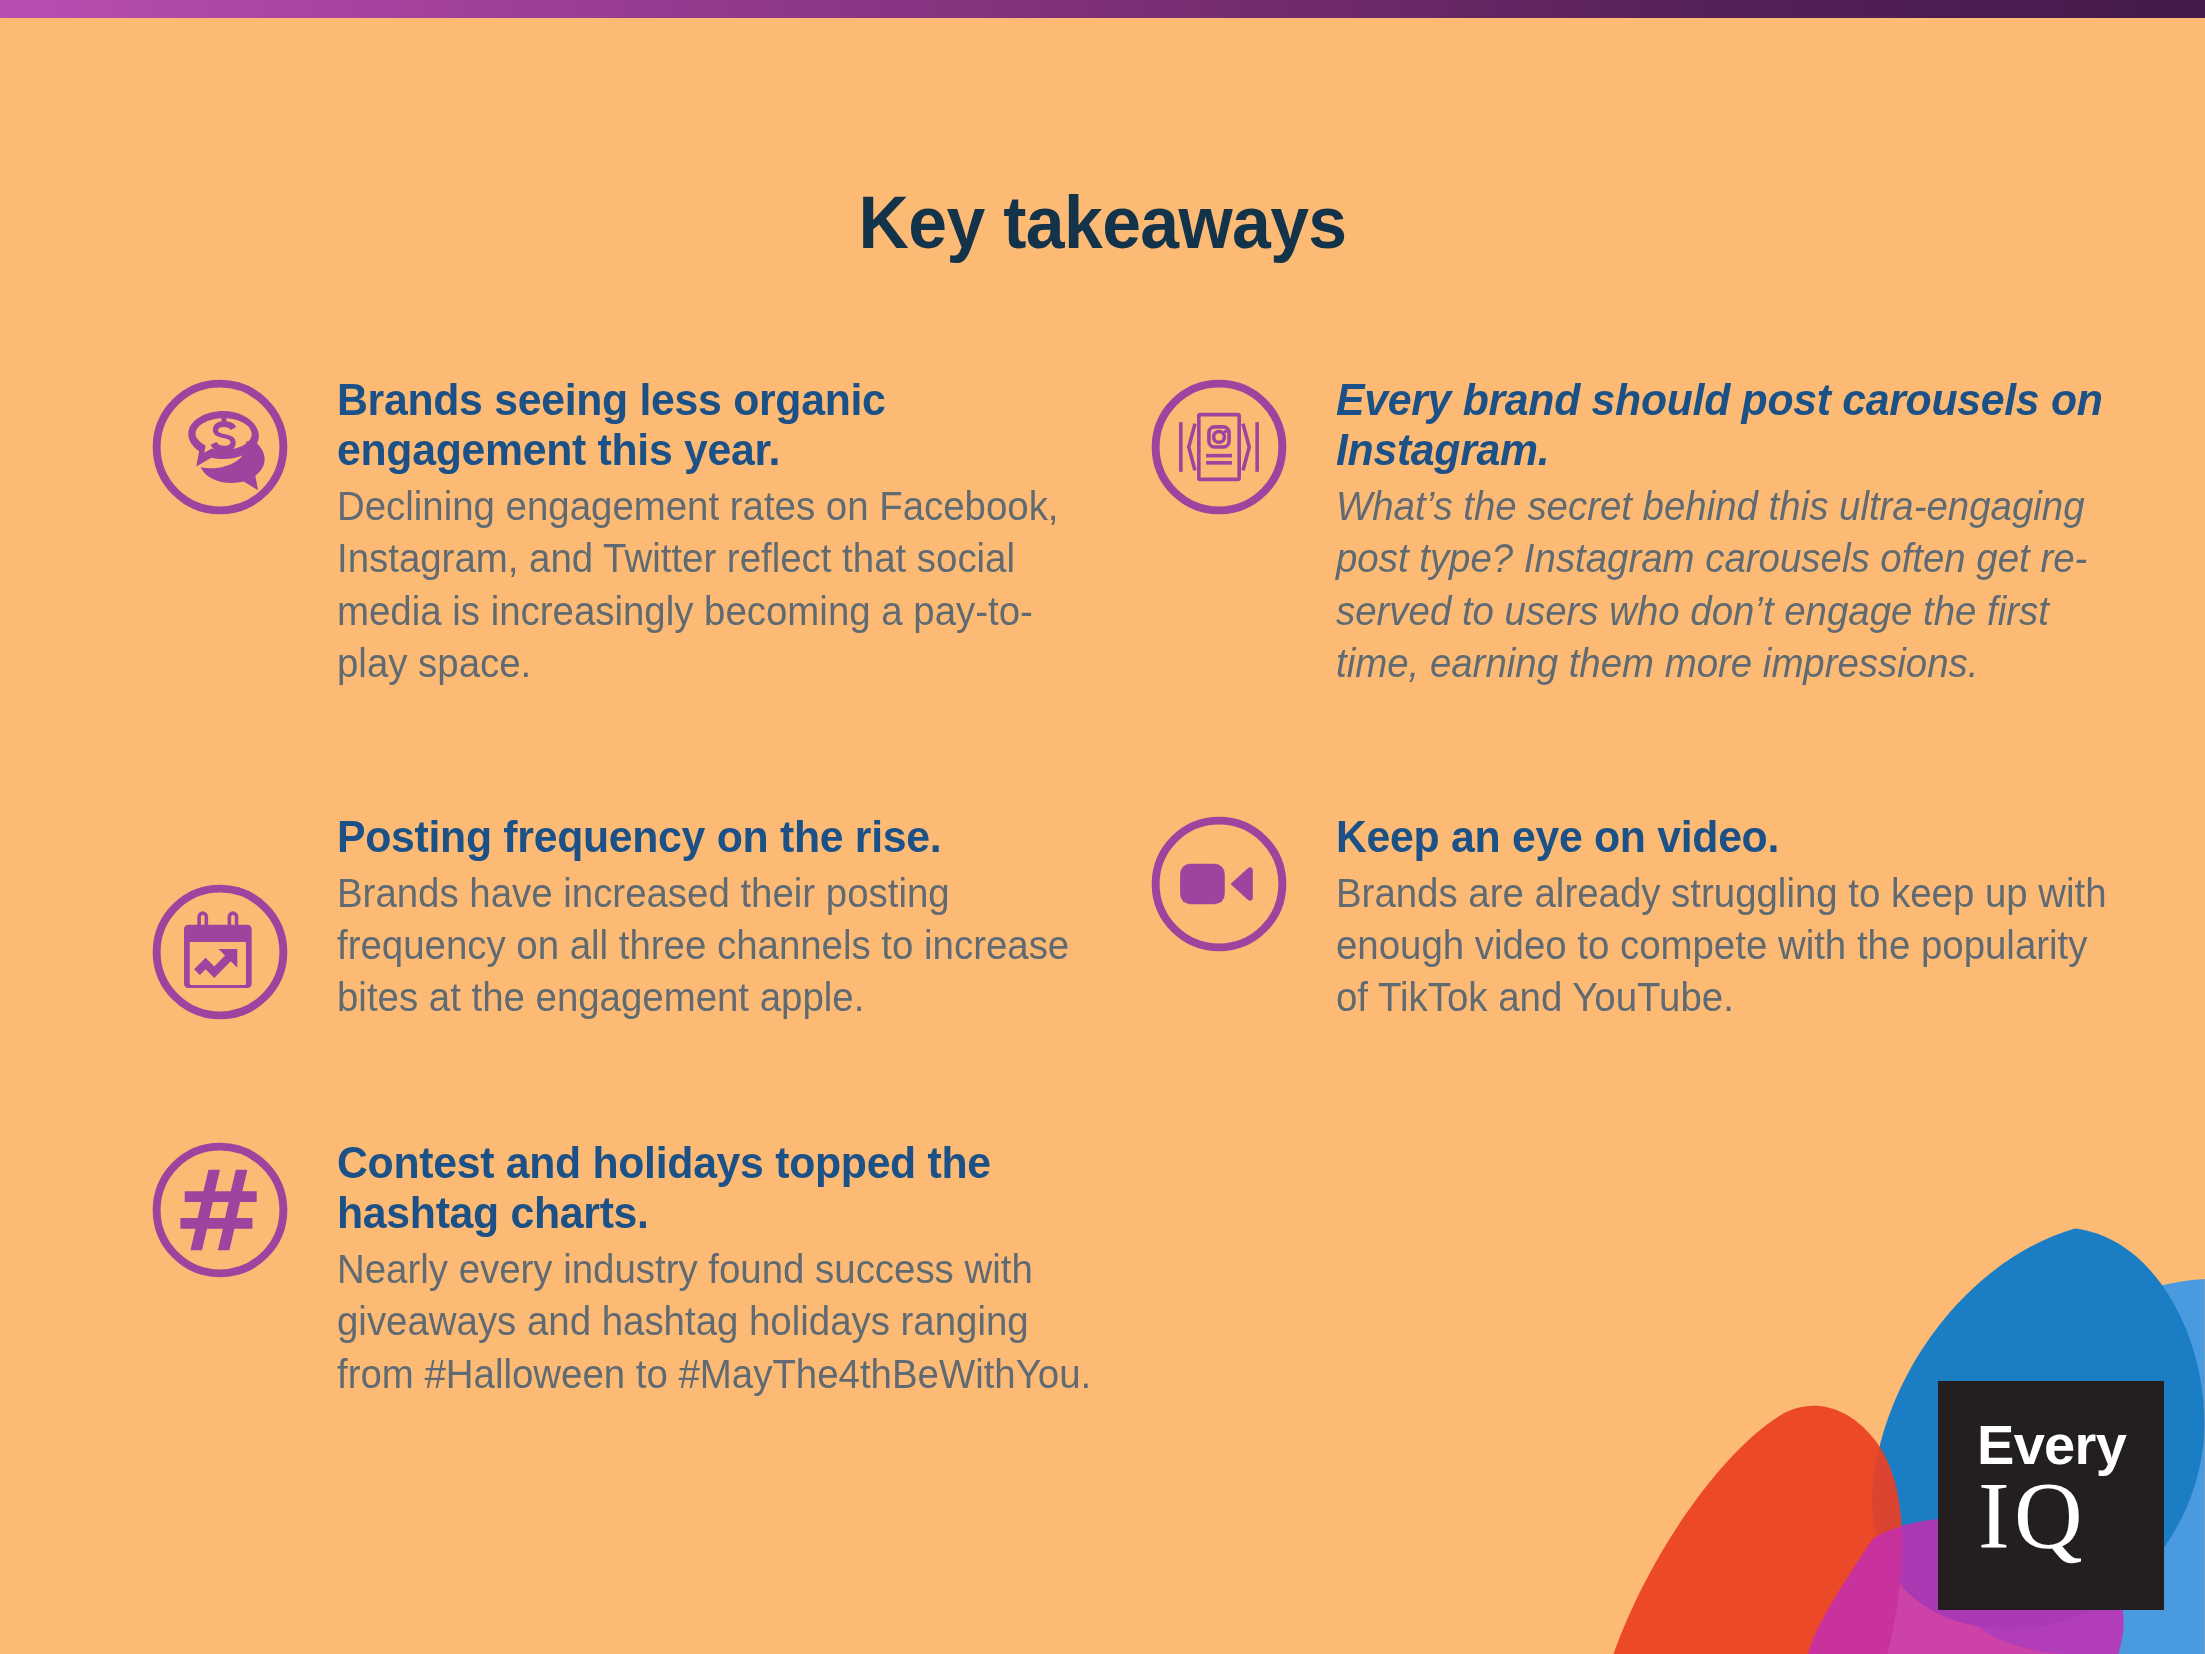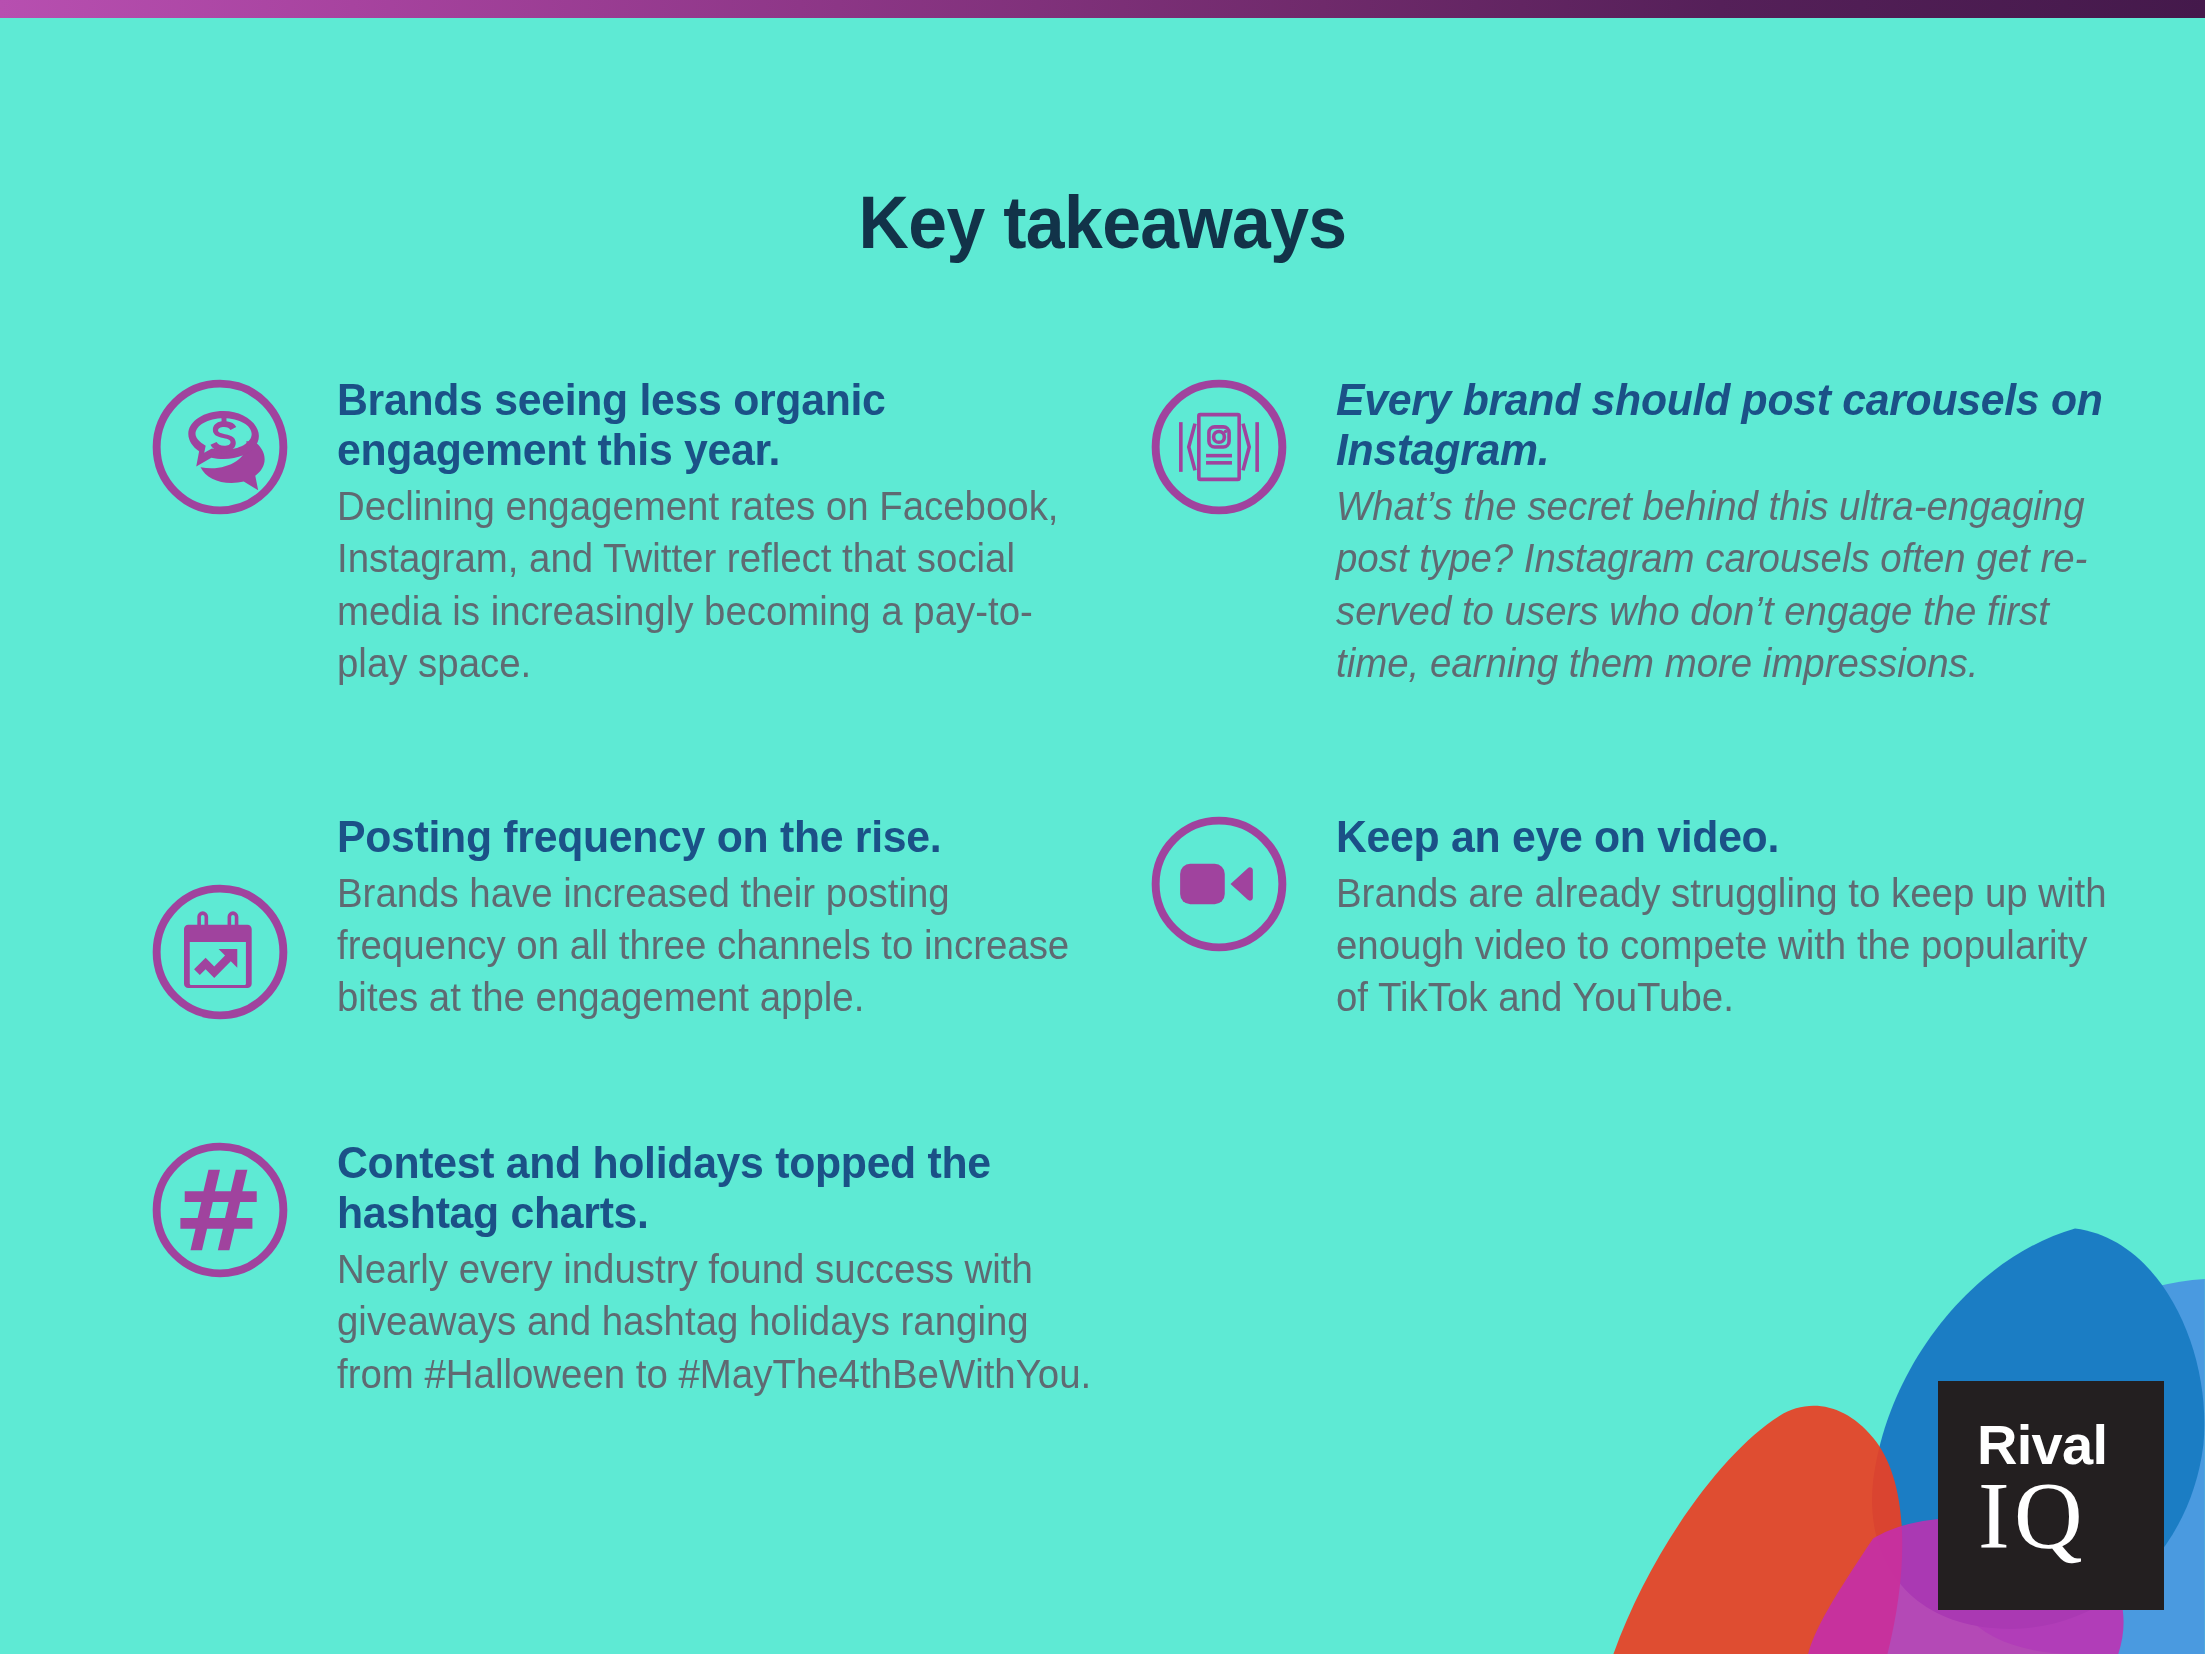--- a/index.html
+++ b/index.html
@@ -9,21 +9,21 @@
     background: #ffffff;
   }
   body {
     font-family: "Liberation Sans", sans-serif;
     -webkit-font-smoothing: antialiased;
   }
   #slide {
     position: relative;
     width: 2205px;
     height: 1654px;
-    background: #5eead4;
+    background: #fdba74;
     overflow: hidden;
   }
 
   
   #topbar {
     position: absolute;
     left: 0; top: 0;
     width: 2205px;
     height: 18px;
     background: linear-gradient(90deg, #b74fb0 0%, #a7439f 16%, #8c3686 38%, #6f2a6b 60%, #552059 78%, #44194b 100%);
@@ -258,18 +258,18 @@
 
       <path d="M700 70 C560 110 440 260 420 420 C408 530 470 620 600 625 C740 630 860 520 878 370 C890 240 820 85 700 70 Z" fill="#1b7dc4"></path>
 
       <path d="M290 330 C210 380 110 520 60 660 L440 660 C470 540 470 420 420 360 C380 312 330 305 290 330 Z" fill="#ea3f23" opacity="0.92"></path>
 
       <path d="M420 500 C380 560 340 620 330 660 L760 660 C780 600 760 530 690 500 C600 462 480 462 420 500 Z" fill="#c32db0" opacity="0.85"></path>
     </svg>
   </div>
 
   <div id="logo">
-    <div class="logo-rival">Rival</div>
+    <div class="logo-rival">Every</div>
     <div class="logo-iq">IQ</div>
   </div>
 
 </div>
 
 
 </body></html>

